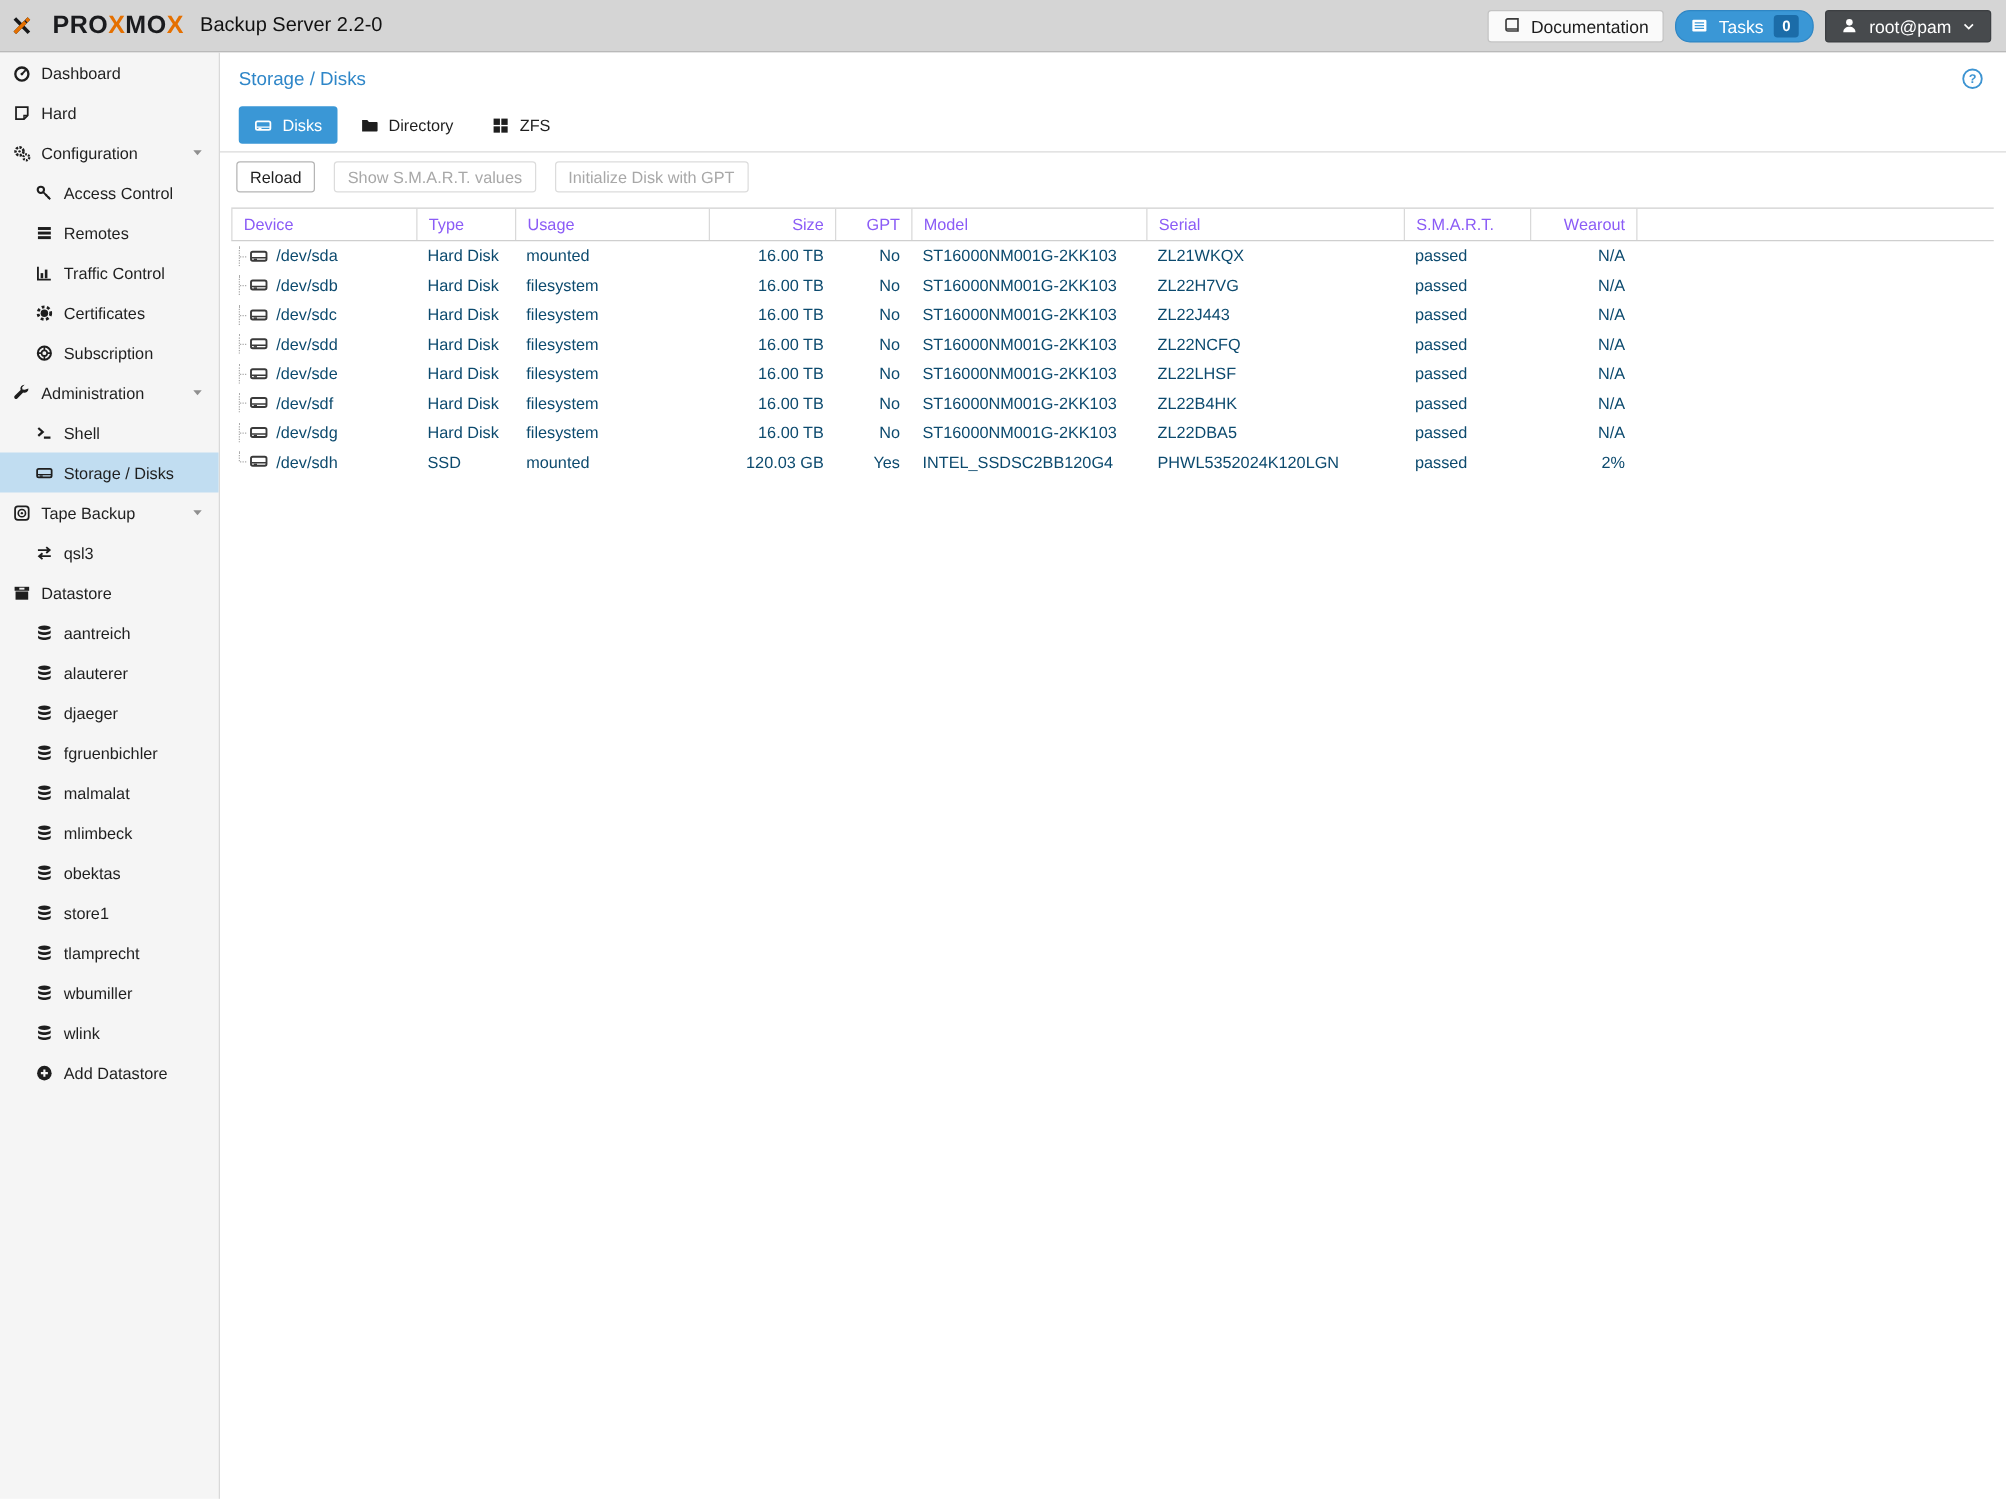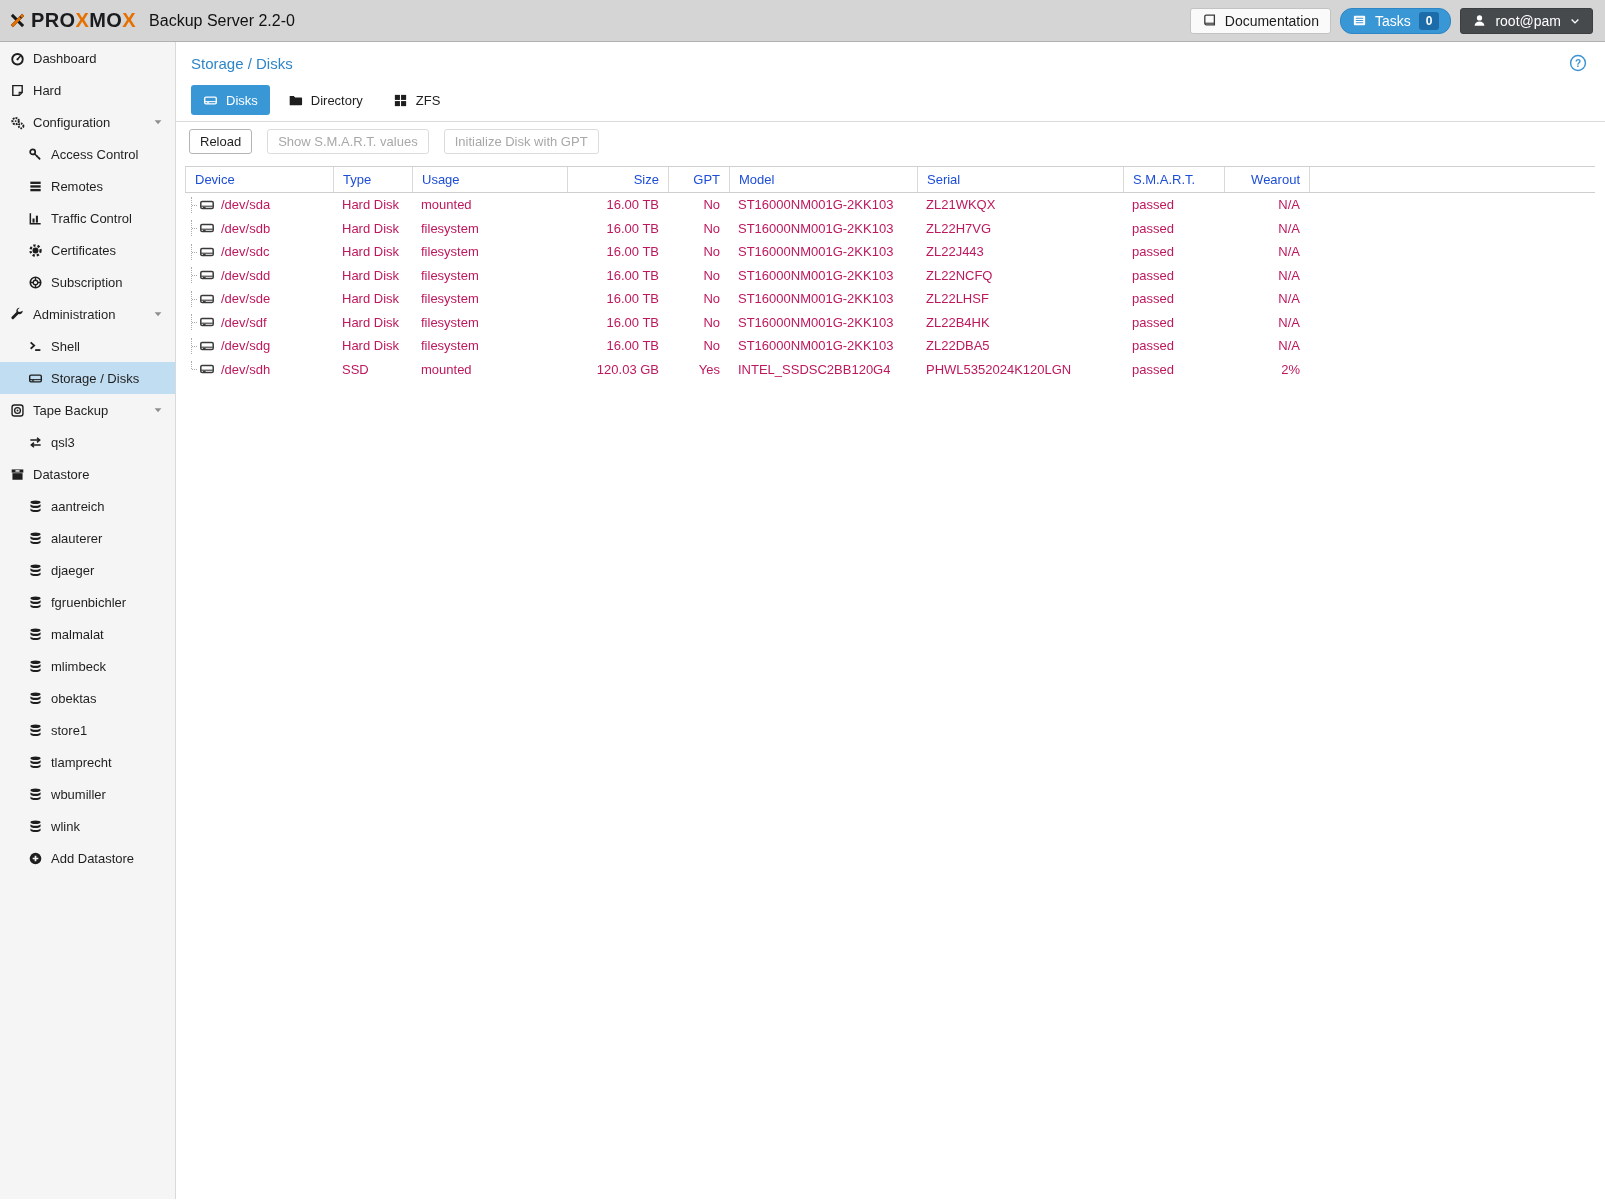--- a/index.html
+++ b/index.html
@@ -1,21 +1,21 @@
 <!DOCTYPE html>
 <html><head>
 <meta charset="utf-8">
 <style>
   * { box-sizing: border-box; margin: 0; padding: 0; }
   html,body { width:1605px; height:1200px; overflow:hidden; }
   body { font-family:"Liberation Sans", sans-serif; font-size:13px; color:#1f1f1f; background:#fff; }
 
   
   .topbar { height:42px; background:#d5d5d5; border-bottom:1px solid #b0b0b0; display:flex; align-items:center; padding:0 12px 0 10px; }
-  .logo { display:flex; align-items:center; gap:6px; }
+  .logo { display:flex; align-items:center; gap:17px; }
   .logo-mark svg { display:block; }
   .brand { font-weight:bold; font-size:20px; letter-spacing:.4px; color:#1a1b1e; display:flex; }
   .brand .brand-x { color:#e57000; }
   .product { margin-left:13px; font-size:16px; color:#111; }
   .topbar-right { margin-left:auto; display:flex; align-items:center; gap:9px;padding-left:29px; }
   .tb-btn { height:26px; display:inline-flex; align-items:center; gap:8px; padding:0 11px; border-radius:3px; font-size:14px; cursor:pointer; border:1px solid transparent; }
   .btn-doc { background:#fafafa; border-color:#c3c3c3; color:#1c1c1c; }
   .btn-doc .ic { color:#3a3a3a; }
   .btn-tasks { background:#3a97d6; border-color:#2f86c4; color:#fff;border-radius:12px; }
   .badge { background:#1b6ca8; color:#fff; border-radius:3px; padding:2px 7px; font-size:12px; font-weight:bold; }
@@ -50,24 +50,24 @@
   .tab .ic { color:#1e1e1e; }
   .tab.active { background:#3a97d6; color:#fff; }
   .tab.active .ic { color:#fff; }
 
   .toolbar { display:flex; gap:15px; padding:7px 0 8px 4px; }
   .tbtn { height:25px; padding:0 10px; display:inline-flex; align-items:center; background:#fff; border:1px solid #b5b5b5; border-radius:3px; font-size:13px; color:#1f1f1f; cursor:pointer; }
   .tbtn.disabled { color:#a8a8a8; border-color:#dcdcdc; cursor:default; }
 
   
   .grid { margin:4px 0 0 0; }
-  .grid-header { display:flex; height:27px; border-top:1px solid #d0d0d0; border-bottom:1px solid #cfcfcf; color:#1d4ed8; }
+  .grid-header { display:flex; height:27px; border-top:1px solid #d0d0d0; border-bottom:1px solid #cfcfcf; color:#8b5cf6; }
   .hcell { display:flex; align-items:center; padding:0 9px; border-left:1px solid #d9d9d9; white-space:nowrap; overflow:hidden; }
   .grid-rows { }
-  .grid-row { display:flex; height:23.5px; align-items:center; color:#be185d; }
+  .grid-row { display:flex; height:23.5px; align-items:center; color:#0c4a6e; }
   .cell { display:flex; align-items:center; padding:0 9px; white-space:nowrap; overflow:hidden; }
   .col-device { width:148px; }
   .col-type { width:79px; }
   .col-usage { width:155px; }
   .col-size { width:101px; justify-content:flex-end; }
   .col-gpt { width:61px; justify-content:flex-end; }
   .col-model { width:188px; }
   .col-serial { width:206px; }
   .col-smart { width:101px; }
   .col-wearout { width:85px; justify-content:flex-end; }

